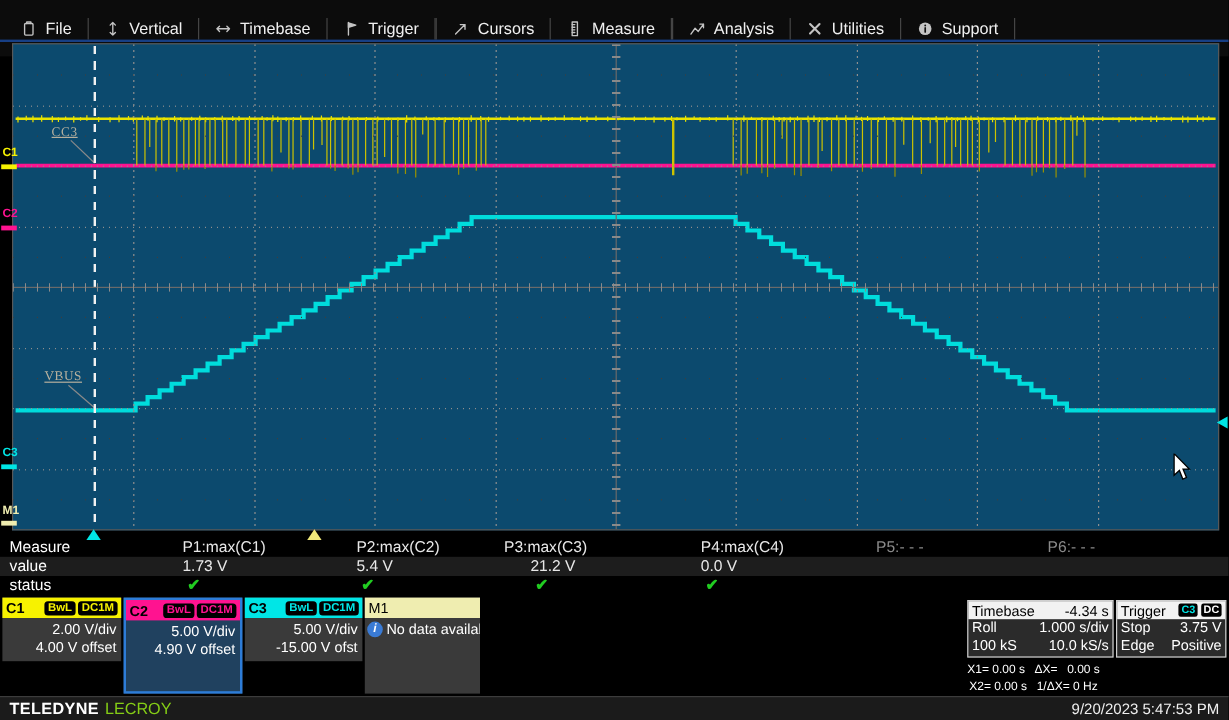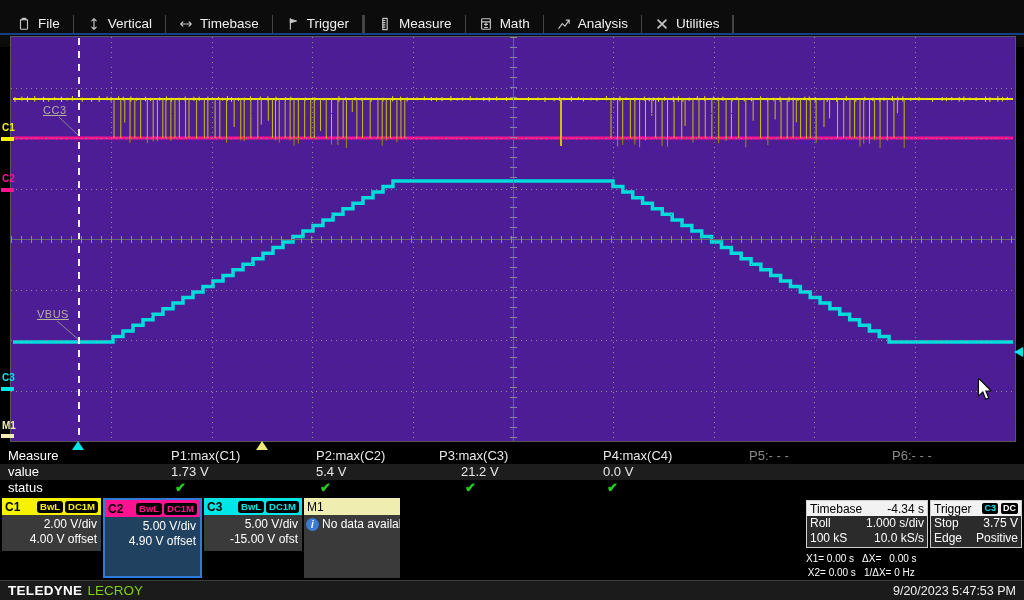--- a/index.html
+++ b/index.html
@@ -9,21 +9,21 @@
   
   #menubar{position:absolute;top:0;left:0;right:0;height:47px;display:flex;align-items:center;
            background:#0c0c0c;padding-left:4px;}
   .mi{display:flex;align-items:center;gap:7px;padding:0 13px;height:100%;font-size:13.5px;color:#f0f0f0;}
   .mi svg{stroke:#c4c4c4;fill:none;stroke-width:1.3;stroke-linecap:round;stroke-linejoin:round;}
   .msep{width:1px;height:18px;background:#454545;}
   #menuline{position:absolute;top:33px;left:0;right:0;height:2px;background:#173f85;}
 
   
   #plot{position:absolute;left:10px;top:36px;width:1004px;height:404px;border:1px solid #585858;
-        background:#4c1d95;box-sizing:content-box;}
+        background:#0c4a6e;box-sizing:content-box;font-family:Liberation Serif, serif;}
   .gl-v{position:absolute;top:0;bottom:0;width:1px;
         background:repeating-linear-gradient(to bottom,#8f8f8f 0 1px,transparent 1px 5px);}
   .gl-h{position:absolute;left:0;right:0;height:1px;
         background:repeating-linear-gradient(to right,#8f8f8f 0 1px,transparent 1px 5px);}
   .gl-hf{position:absolute;left:0;right:0;height:1px;
         background:repeating-linear-gradient(to right,#3e3e3e 0 1px,transparent 1px 20px);}
   .axis-v{position:absolute;top:0;bottom:0;width:1px;background:#6a6a6a;}
   .tick-v{position:absolute;top:0;bottom:0;width:7px;
         background:repeating-linear-gradient(to bottom,#8a8a8a 0 1px,transparent 1px 10px);}
   .axis-h{position:absolute;left:0;right:0;height:1px;background:#6a6a6a;}
@@ -39,21 +39,21 @@
   .tri-up{position:absolute;width:0;height:0;border-left:6px solid transparent;
           border-right:6px solid transparent;border-bottom:9px solid #0ff;}
   .tri-left{position:absolute;width:0;height:0;border-top:5px solid transparent;
           border-bottom:5px solid transparent;border-right:9px solid #0ff;}
 
   
   #measure{position:absolute;left:0;top:446px;width:1024px;height:52px;font-size:13px;}
   .mrow{position:absolute;left:0;width:100%;height:16px;line-height:16px;}
   #m-head{top:2px;} #m-value{top:18px;background:#1d1d1d;} #m-status{top:34px;}
   .rlabel{position:absolute;left:8px;color:#fff;}
-  .mcol{position:absolute;white-space:nowrap;margin-left:19px;}
+  .mcol{position:absolute;white-space:nowrap;}
   .mcol.inactive{color:#8a8a8a;}
   .check{color:#21cc21;font-weight:bold;}
 
   
   .chbox{position:absolute;top:498px;background:#3a3a3a;}
   .chhead{height:17px;display:flex;align-items:center;padding:0 3px;font-size:12px;color:#000;font-weight:bold;}
   .badges{margin-left:auto;display:flex;gap:2px;}
   .badge{background:#000;border-radius:3px;font-size:9.5px;font-weight:bold;padding:0 3px;line-height:12px;}
   .chbody{font-size:12px;color:#fff;text-align:right;padding:2px 4px 0 2px;line-height:15px;}
   #chbox-c1{left:2px;width:99px;height:53px;}
@@ -120,51 +120,58 @@
       <div class="msep"></div>
     <div class="mi">
       <svg width="14" height="14" viewBox="0 0 16 16">
           <path d="M5 14 V2"></path>
           <path d="M5 2.5 L12 4.5 L5 6.5 Z" fill="#c4c4c4"></path>
         </svg>
       <span>Trigger</span>
     </div>
       <div class="msep"></div>
       <div class="msep"></div>
+    <div class="mi">
+      <svg width="14" height="14" viewBox="0 0 16 16">
+          <path d="M3 13 L12 4 M7.5 4 H12 V8.5"></path>
+        </svg>
+      <span>Cursors</span>
+    </div>
       <div class="msep"></div>
     <div class="mi">
       <svg width="14" height="14" viewBox="0 0 16 16">
           <rect x="5.5" y="1.5" width="5" height="13"></rect>
           <path d="M5.5 4 h2.5 M5.5 6.5 h2.5 M5.5 9 h2.5 M5.5 11.5 h2.5"></path>
         </svg>
       <span>Measure</span>
     </div>
       <div class="msep"></div>
-    <div class="mi">
-      <svg width="14" height="14" viewBox="0 0 16 16">
-          <rect x="3" y="2" width="10" height="12" rx="1"></rect>
-          <path d="M3 5.5 H13 M6.3 8.5 H9.7 M8 7 V10 M6.3 12 H9.7"></path>
-        </svg>
-      <span>Math</span>
-    </div>
       <div class="msep"></div>
     <div class="mi">
       <svg width="14" height="14" viewBox="0 0 16 16">
           <path d="M2 13 L6 7.5 L9 10.5 L14 3.5 M10.5 3.5 H14 V7"></path>
         </svg>
       <span>Analysis</span>
     </div>
       <div class="msep"></div>
     <div class="mi">
       <svg width="14" height="14" viewBox="0 0 16 16">
           <path d="M3.5 3.5 L12.5 12.5 M12.5 3.5 L3.5 12.5" stroke-width="2"></path>
         </svg>
       <span>Utilities</span>
     </div>
       <div class="msep"></div>
+    <div class="mi">
+      <svg width="14" height="14" viewBox="0 0 16 16">
+          <circle cx="8" cy="8" r="6" fill="#c4c4c4" stroke="none"></circle>
+          <path d="M8 7.2 V11" stroke="#111" stroke-width="1.6"></path>
+          <circle cx="8" cy="4.8" r="0.9" fill="#111" stroke="none"></circle>
+        </svg>
+      <span>Support</span>
+    </div>
       <div class="msep"></div>
   </div>
   <div id="menuline"></div>
 
   <div id="plot">
     <svg id="wave" width="1004" height="404">
         <line x1="48" y1="80" x2="68" y2="99" stroke="#8a8a8a" stroke-width="1"></line>
         <line x1="46" y1="284" x2="68" y2="303" stroke="#8a8a8a" stroke-width="1"></line>
         <line x1="2" y1="101" x2="1002" y2="101" stroke="#ff1390" stroke-width="3"></line>
         <line x1="2" y1="62" x2="1002" y2="62" stroke="#e9e400" stroke-width="2"></line>

